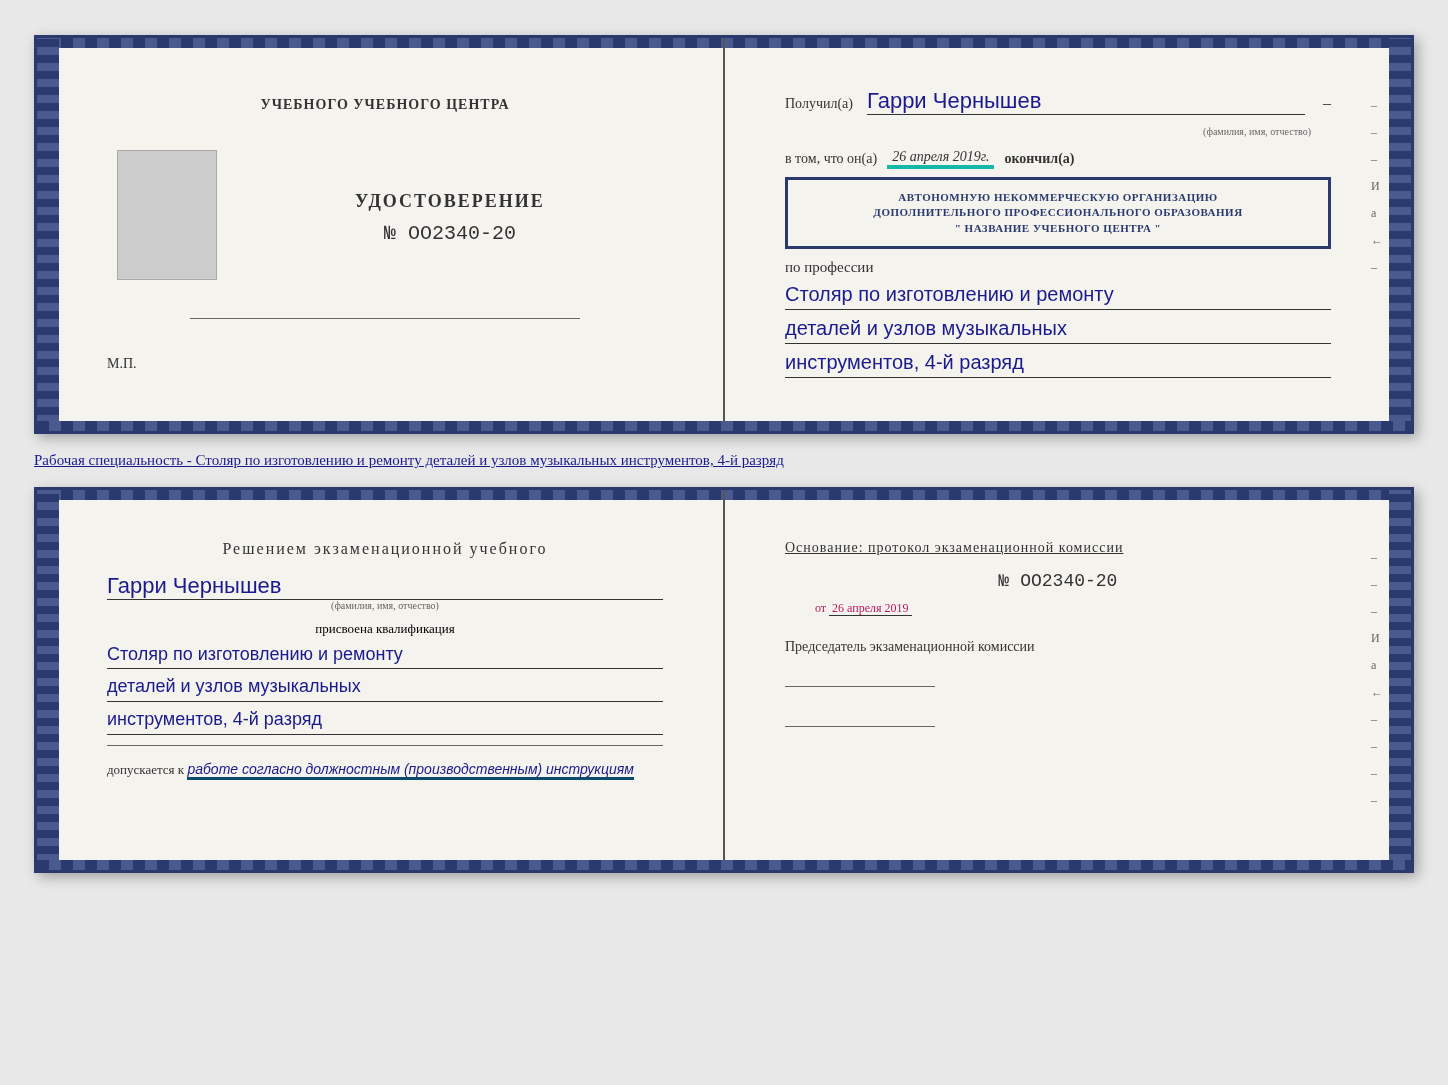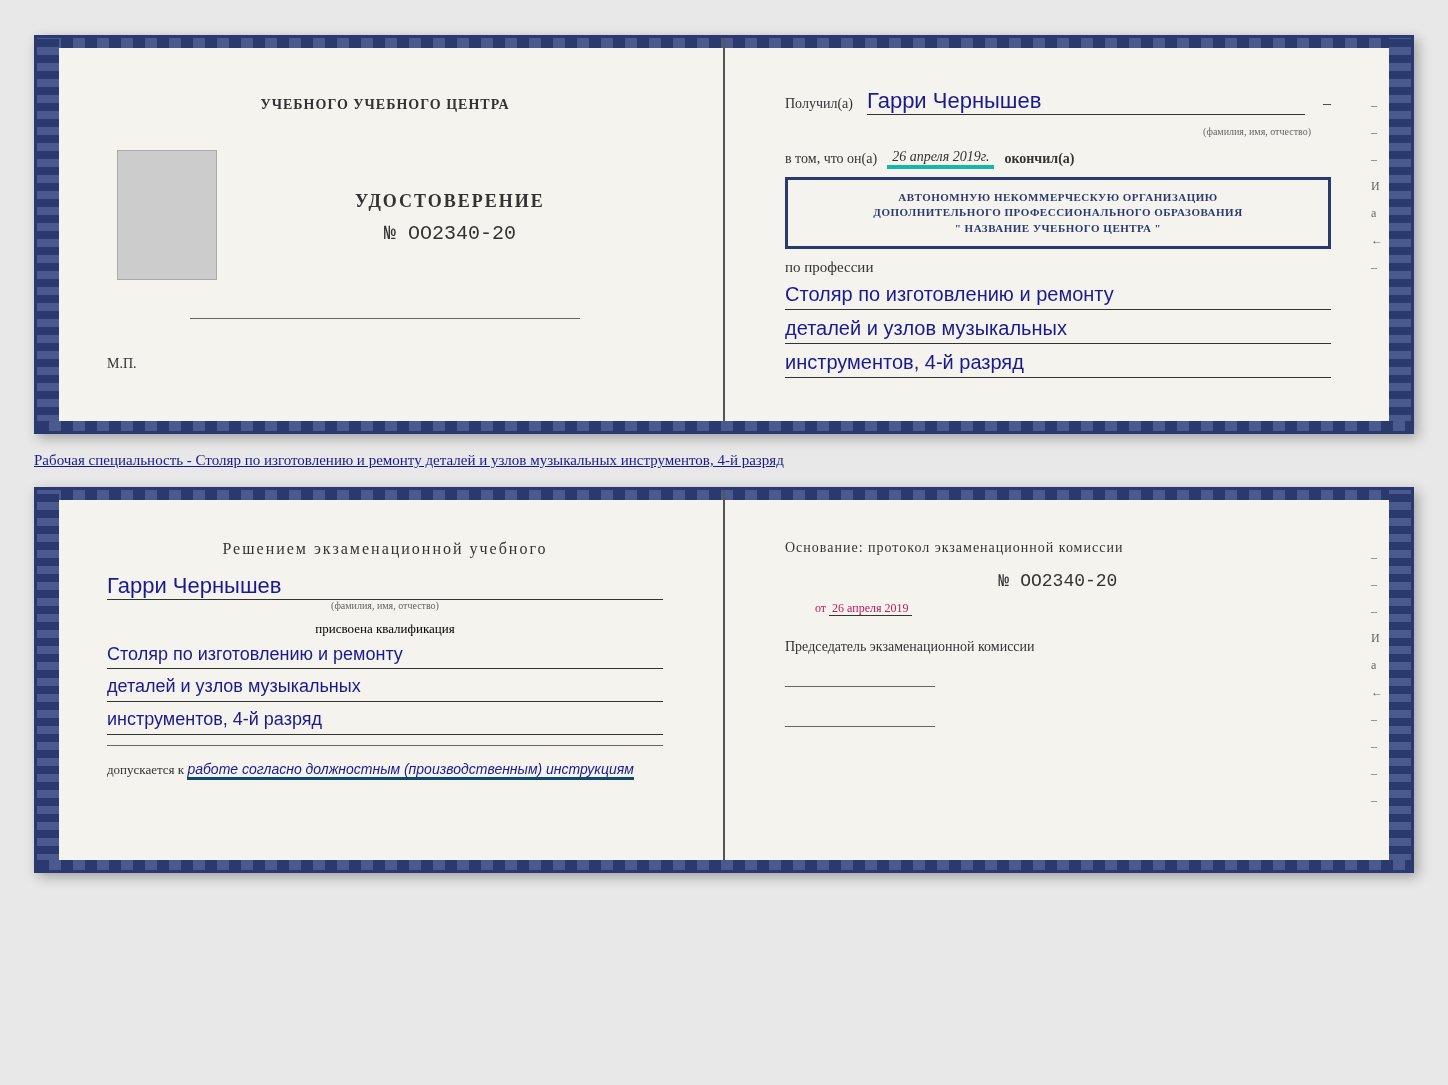--- a/index.html
+++ b/index.html
@@ -291,20 +291,21 @@
       font-size: 14px;
       color: #1a1a8e;
       border-bottom: 3px solid #0c4a6e;
     }
 
     .basis-label {
       font-size: 14px;
       color: #333;
       letter-spacing: 1px;
       margin-bottom: 15px;
+      text-decoration: underline;
     }
 
     .protocol-number {
       font-size: 18px;
       font-family: 'Courier New', monospace;
       color: #333;
       text-align: center;
       margin: 10px 0;
     }
 

